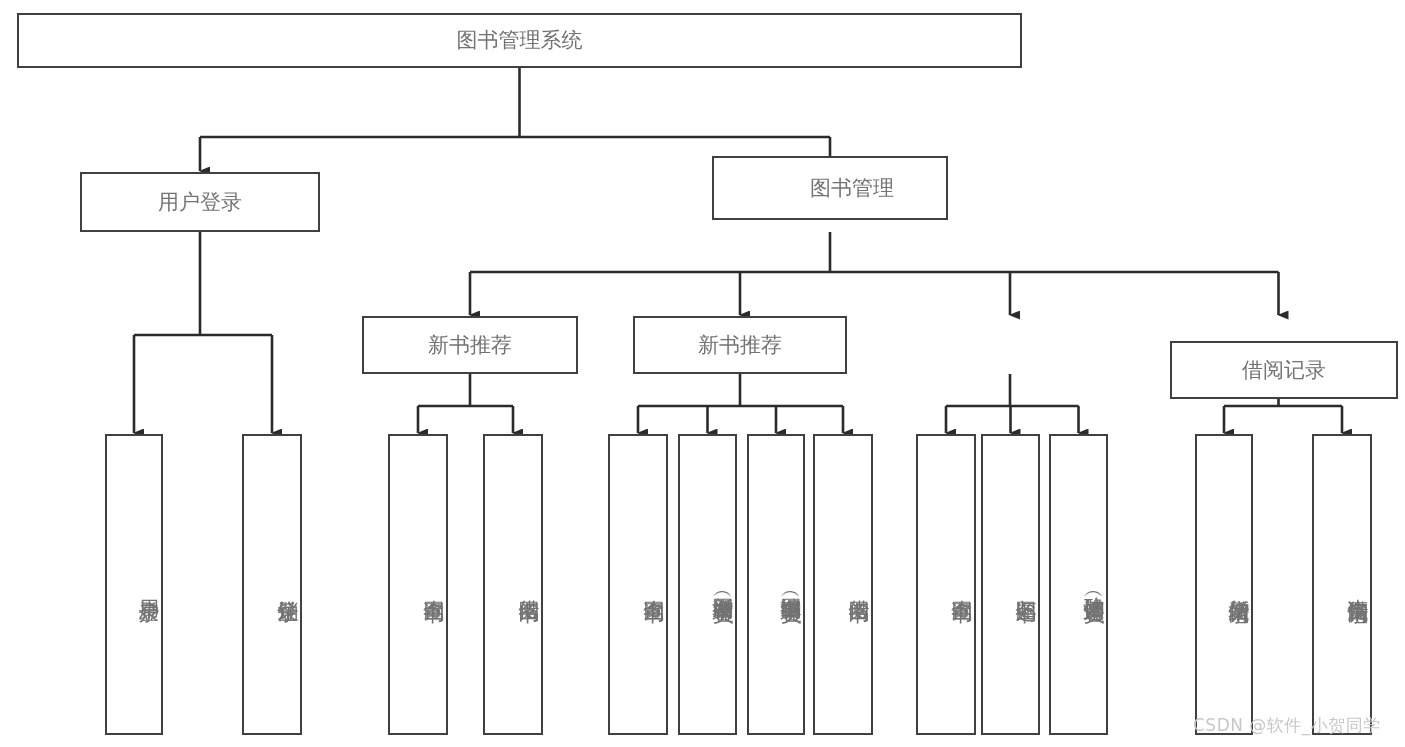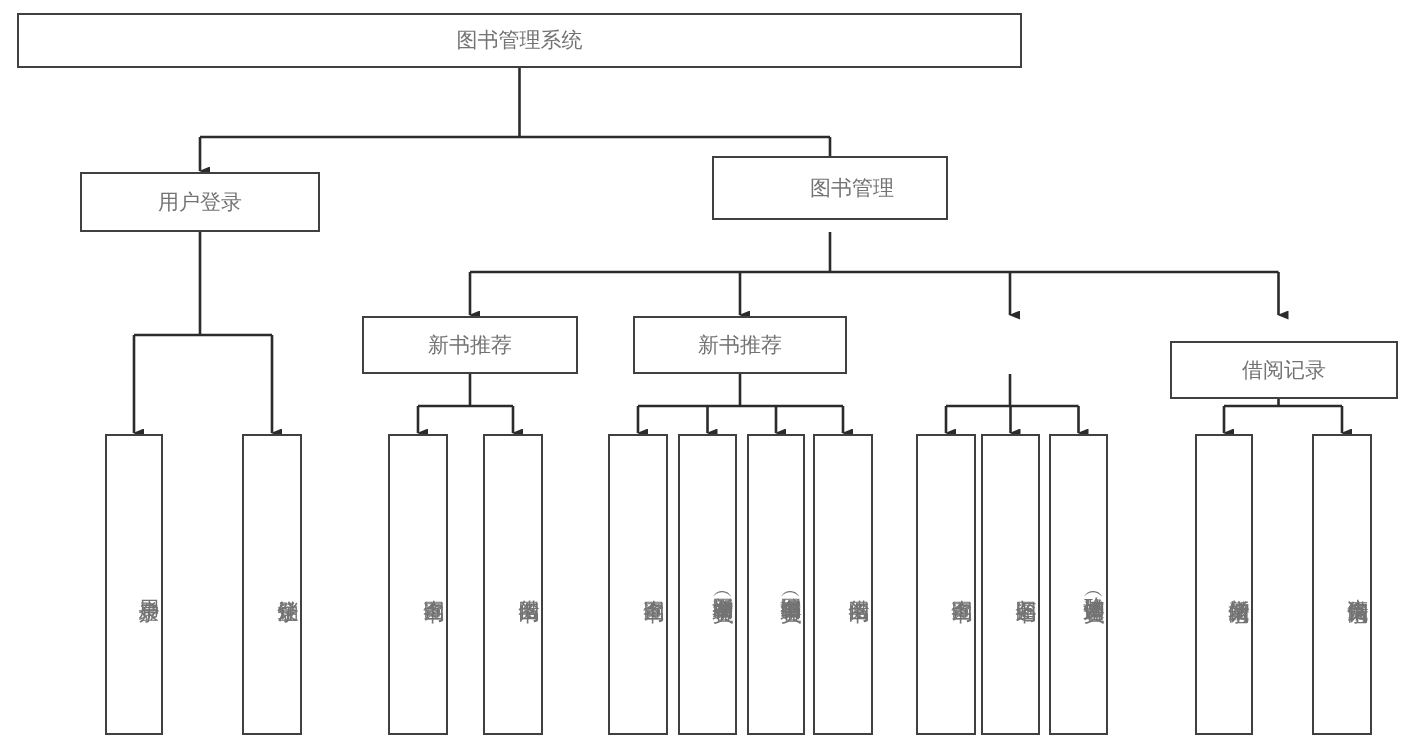--- a/index.html
+++ b/index.html
@@ -167,14 +167,15 @@
   <div class="node v" style="left: 1049px; top: 434px; width: 59px; height: 301px;">
     <span class="lbl">确认归还（管理员）</span>
   </div>
   <div class="node v" style="left: 1195px; top: 434px; width: 58px; height: 301px;">
     <span class="lbl">新增借阅记录</span>
   </div>
   <div class="node v" style="left: 1312px; top: 434px; width: 60px; height: 301px;">
     <span class="lbl">查询借阅记录</span>
   </div>
 
+  <div class="watermark" style="left:1193px; top:714px;">CSDN @软件_小贺同学</div>
 
 </div>
 
 </body></html>

